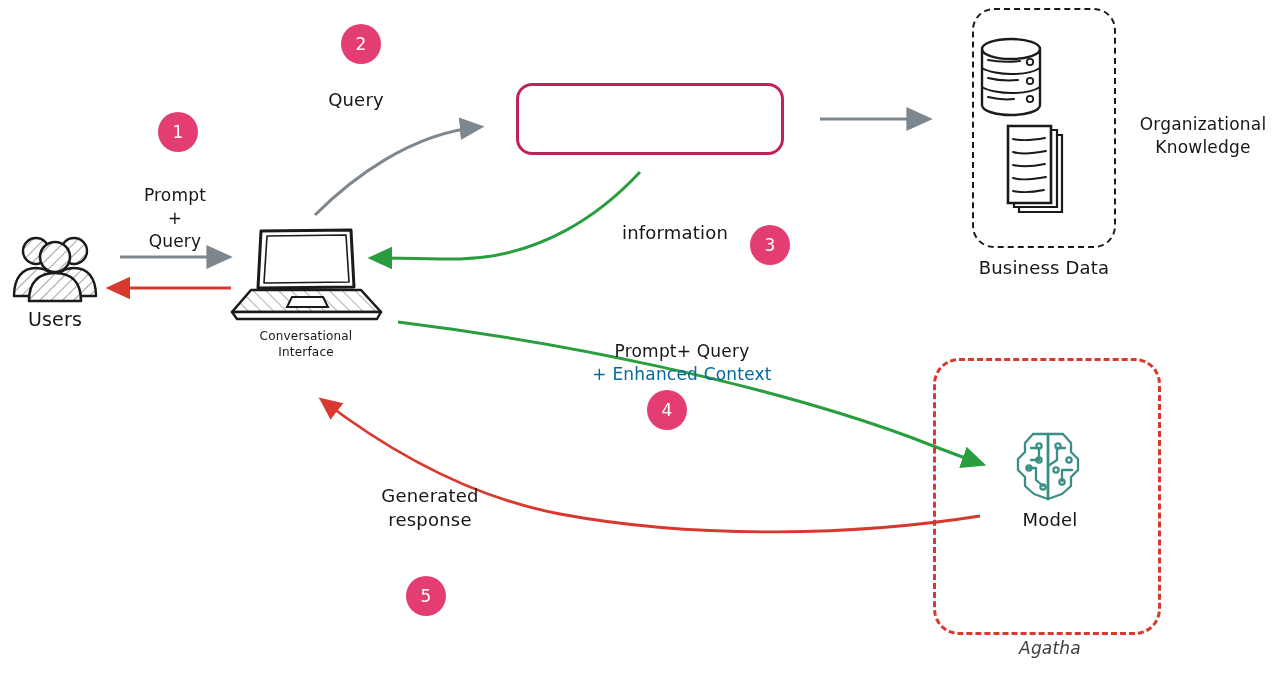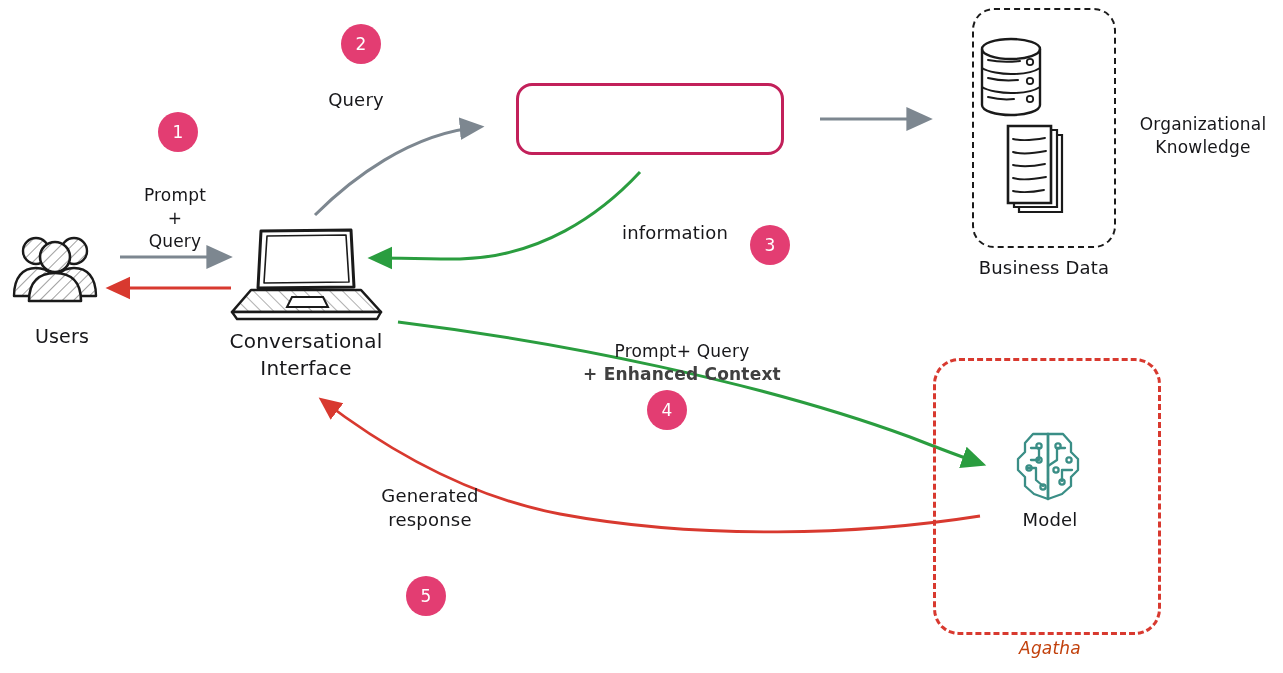--- a/index.html
+++ b/index.html
@@ -24,22 +24,22 @@
     position:absolute;
     font-family:"DejaVu Sans","Liberation Sans",sans-serif;
     color:#17171a;
     font-size:17px;
     line-height:1.35;
     text-align:center;
     letter-spacing:.2px;
     white-space:nowrap;
     user-select:none;
   }
-  .lbl.green{color:#404040;font-weight:bold;}
-  .lbl.red-it{color:#c2410c;font-style:italic;}
+  .lbl.green{color:#0369a1;}
+  .lbl.red-it{color:#404040;font-style:italic;}
   .badge{
     position:absolute;
     width:40px;height:40px;
     border-radius:50%;
     background:#e33d72;
     color:#ffffff;
     font-size:17px;
     font-family:"DejaVu Sans","Liberation Sans",sans-serif;
     display:flex;align-items:center;justify-content:center;
     user-select:none;
@@ -174,23 +174,23 @@
 
     <path d="M980,516 C860,535 700,540 560,514 C470,497 390,452 322,400" stroke="#d8392f" stroke-width="2.8" fill="none" marker-end="url(#arrRed)"></path>
   </svg>
 
   <div class="vbox"></div>
 
   <div class="dashbox-black"></div>
 
   <div class="dashbox-red"></div>
 
-  <div class="lbl" style="left:0px;top:324px;width:110px;font-size:19px;padding-left:7px;">Users</div>
-
-  <div class="lbl" style="left:176px;top:328px;width:260px;font-size:20px;">
+  <div class="lbl" style="left:0px;top:307px;width:110px;font-size:19px;">Users</div>
+
+  <div class="lbl" style="left:176px;top:328px;width:260px;font-size:12px;">
     <div>Conversational</div>
     <div>Interface</div>
   </div>
 
   <div class="lbl" style="left:110px;top:184px;width:130px;font-size:17px;">
     <div>Prompt</div>
     <div>+</div>
     <div>Query</div>
   </div>
 

